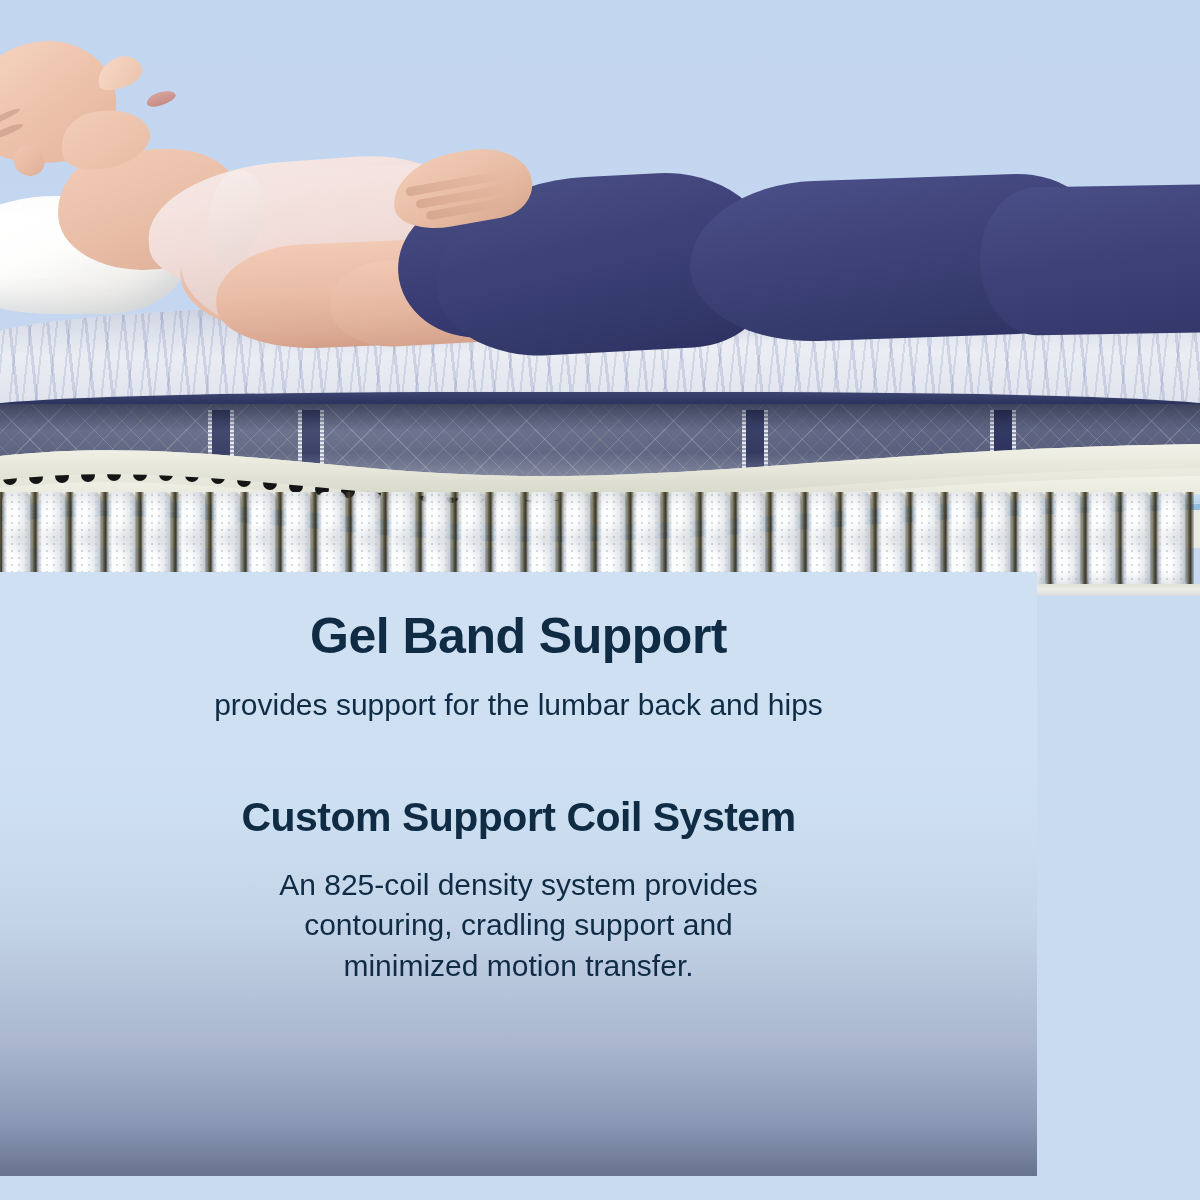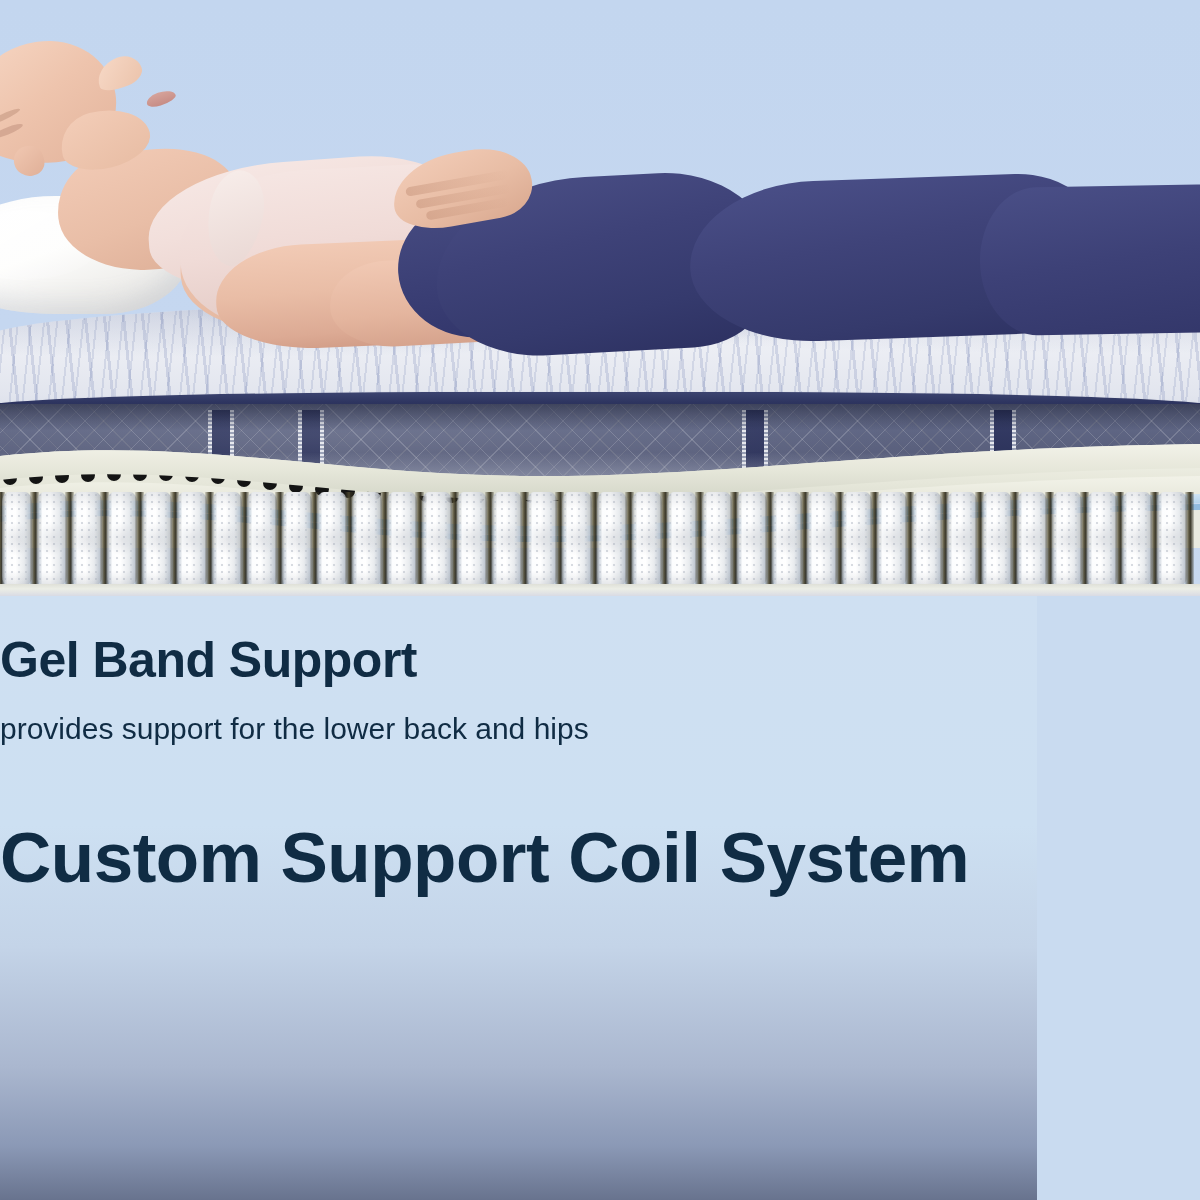--- a/index.html
+++ b/index.html
@@ -282,47 +282,47 @@
     position:absolute; top:0; width:9px; height:94px;
     background:linear-gradient(90deg, rgba(60,56,40,.15), rgba(78,72,48,.92) 45%, rgba(46,43,30,.9) 62%, rgba(70,66,46,.2));
   }
   .coil-base {
     position:absolute; left:0; top:584px; width:1200px; height:12px;
     background:linear-gradient(180deg,#dfe0d8 0%, #eceee6 40%, #d9dbe4 100%);
   }
 
   
   #panel {
-    position:absolute; left:0; top:596px; width:1037px; height:604px;
+    position:absolute; left:0; top:572px; width:1037px; height:604px;
     background:linear-gradient(180deg,
       #cfe0f2 0%,
       #cde0f2 38%,
       #c4d4e8 58%,
       #aab7cf 78%,
       #8b99b6 91%,
       #68738e 100%);
-    text-align:left;
+    text-align:center;
   }
   .h1 {
     font-weight:700;
     font-size:50px;
     line-height:1.06;
     letter-spacing:-.5px;
     color:#102c44;
   }
   .sub {
     font-weight:400;
     font-size:30px;
     line-height:1.35;
     color:#102c44;
   }
   .block-1 { padding-top:38px; }
   .block-1 .sub { margin-top:22px; }
   .block-2 { padding-top:70px; }
-  .block-2 .h1 { font-size:71px; }
+  .block-2 .h1 { font-size:41px; }
   .block-2 .sub { margin-top:26px; }
 </style>
 </head>
 <body>
 
 <div id="page">
 
   <div id="hero">
 
     <div class="quilt-top">
@@ -631,23 +631,28 @@
     </div>
     <div class="coil-base"></div>
 
   </div>
 
   <div id="panel">
 
     <div class="block-1">
       <div class="h1">Gel Band Support</div>
       <div class="sub">
-        <div>provides support for the lower back and hips</div>
+        <div>provides support for the lumbar back and hips</div>
       </div>
     </div>
 
     <div class="block-2">
       <div class="h1">Custom Support Coil System</div>
+      <div class="sub">
+        <div>An 825-coil density system provides</div>
+        <div>contouring, cradling support and</div>
+        <div>minimized motion transfer.</div>
+      </div>
     </div>
 
   </div>
 
 </div>
 
 </body></html>

